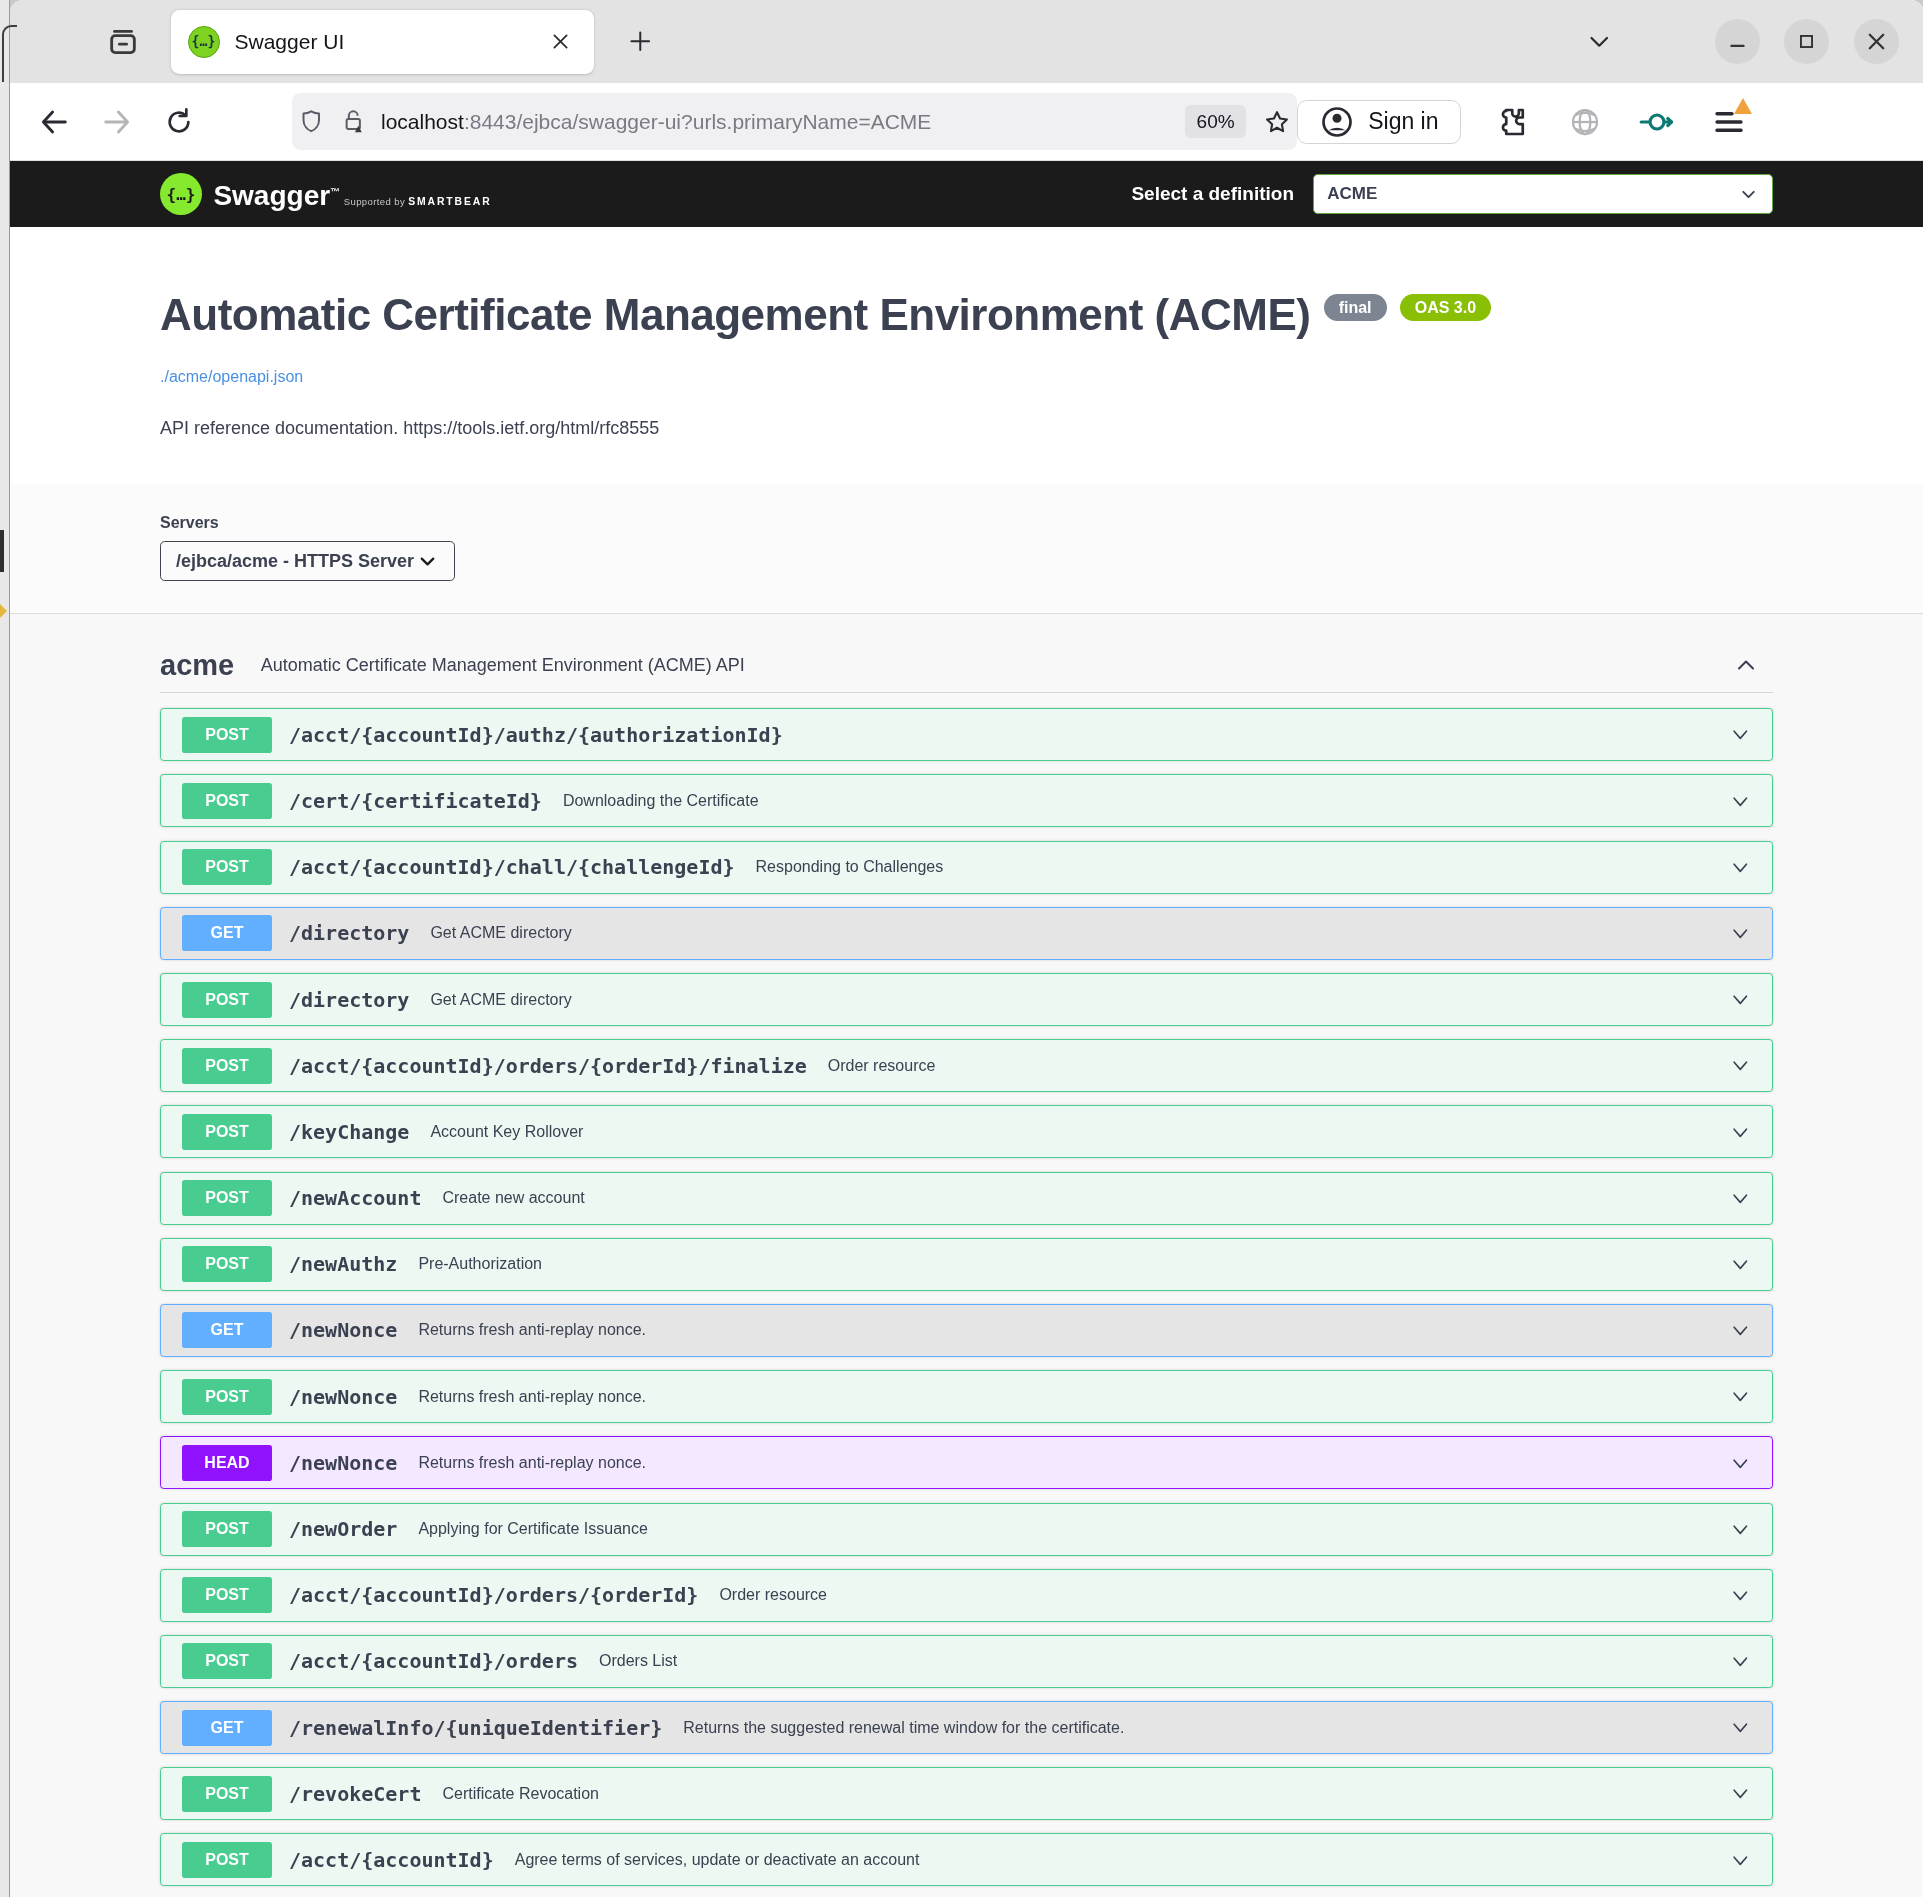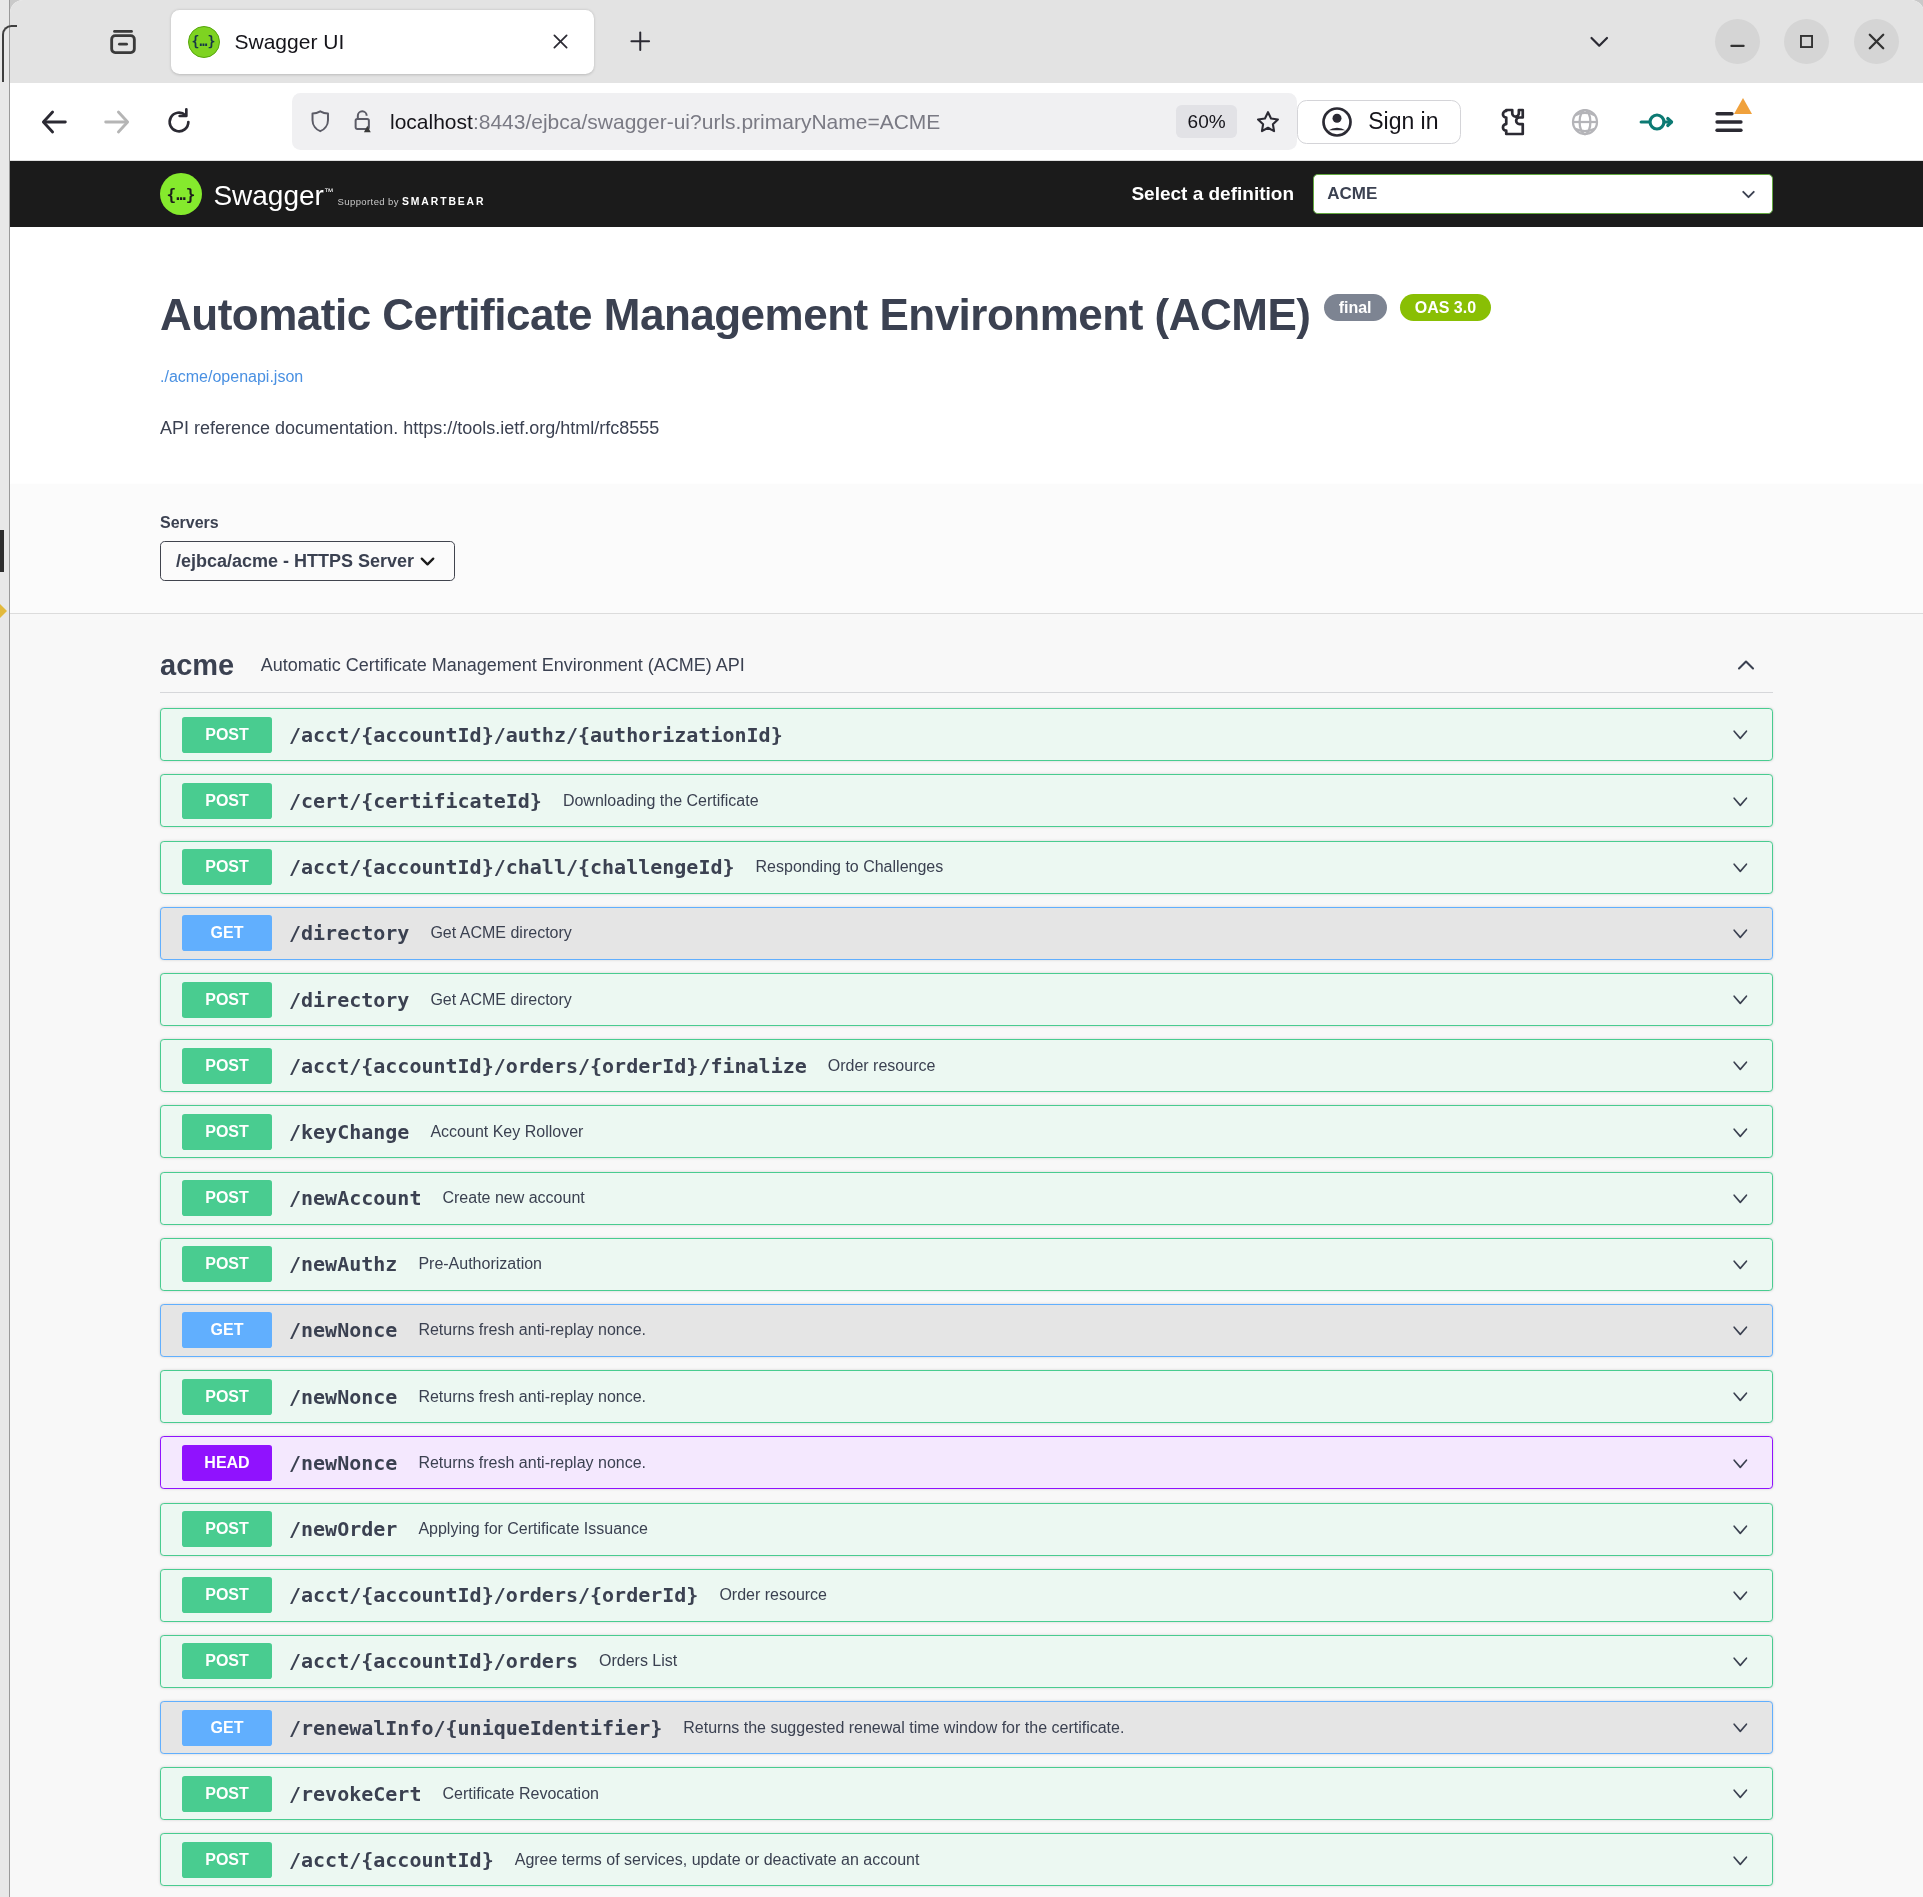--- a/index.html
+++ b/index.html
@@ -38,21 +38,21 @@
   .tabs-chevron { margin-right:102px; color:#2b2a33; }
   .winbtn { width:45px; height:45px; border-radius:50%; background:#d5d5d5; margin-right:24.6px;
             display:flex; align-items:center; justify-content:center; color:#333; }
   .winbtn:last-child { margin-right:24.6px; }
 
   
   .urlbar { height:78px; background:#fff; display:flex; align-items:center; border-bottom:0.9px solid #e0e0e0; }
   .navbtn { margin-left:26.5px; width:36px; height:36px; color:#2b2a33; display:flex; align-items:center; justify-content:center; }
   .navbtn.disabled { color:#b5b5b5; }
   .urlfield { margin-left:95px; width:1005px; height:57px; background:#f0f0f2; border-radius:8.5px;
-              display:flex; align-items:center; padding:0 15px; }
+              display:flex; align-items:center; padding:0 6px; }
   .urlfield .icon { color:#5b5b66; margin-right:15px; flex:0 0 auto; }
   .urltext { font-size:21px; white-space:nowrap; overflow:hidden; flex:1; }
   .urltext .host { color:#15141a; }
   .urltext .rest { color:#7a7a84; }
   .zoombadge { background:#e2e2e6; border-radius:5.7px; padding:5.7px 11.4px; font-size:19px; color:#15141a; margin-right:17px; }
   .star { color:#2b2a33; }
   .signin { height:44px; border:0.9px solid #d4d4d8; border-radius:9.5px; background:#fff;
             display:flex; align-items:center; padding:0 21px; }
   .signin-label { margin-left:13.2px; font-size:23px; color:#15141a; }
   .chromeicon { margin-left:32px; width:40px; height:40px; display:flex; align-items:center; justify-content:center; color:#2b2a33; position:relative; }
@@ -63,21 +63,21 @@
 
   
   .topbar { height:66px; background:#1b1b1b; display:flex; align-items:center; }
   .container { width:1613px; margin:0 auto; }
   .topbar .container { display:flex; align-items:center; }
   .logo { display:flex; align-items:center; }
   .logo-circle { width:42px; height:42px; border-radius:50%; background:#85ea2d;
                  display:flex; align-items:center; justify-content:center;
                  font-family:"DejaVu Sans Mono", monospace; font-weight:bold; font-size:16px; color:#1b1b1b; }
   .logo-textwrap { margin-left:11.4px; }
-  .logo-text { color:#fff; font-size:28px; font-weight:normal; line-height:36px; }
+  .logo-text { color:#fff; font-size:28px; font-weight:bold; line-height:36px; }
   .logo-text sup { font-size:9.5px; }
   .logo-sub { color:#c9c9c9; font-size:9.5px; letter-spacing:0.4px; }
   .logo-sub b { color:#fff; font-size:10.4px; letter-spacing:1.9px;margin-top:28px; }
   .defselect-wrap { margin-left:auto; display:flex; align-items:center; }
   .defselect-label { color:#fff; font-size:19px; font-weight:bold; margin-right:19px; }
   .defselect { width:460px; height:40px; background:#fff; border:1.9px solid #62a83e; border-radius:4.7px;
                display:flex; align-items:center; padding:0 13.2px; }
   .defselect-value { font-size:17px; font-weight:bold; color:#3b4151; flex:1; }
   .defselect .chev { color:#3b4151; }
 

